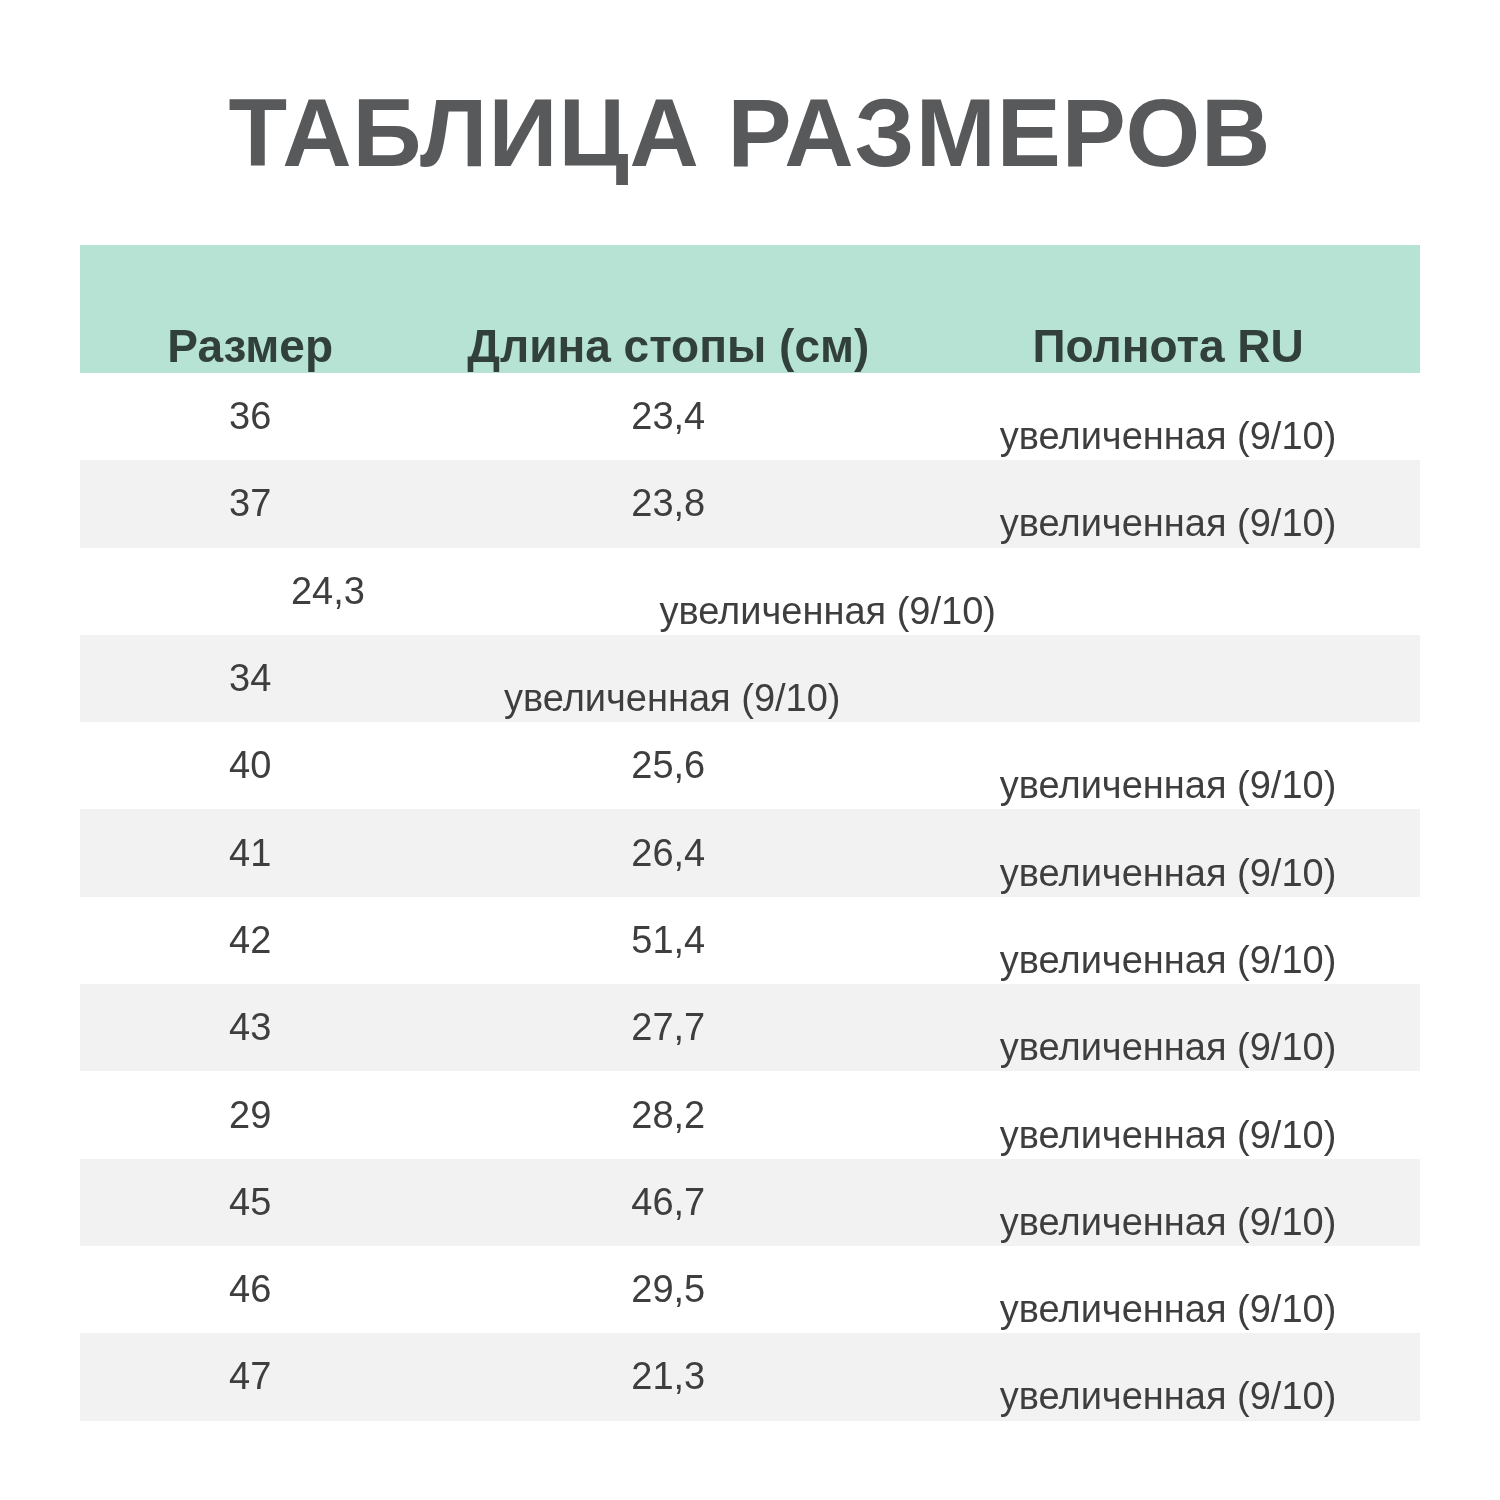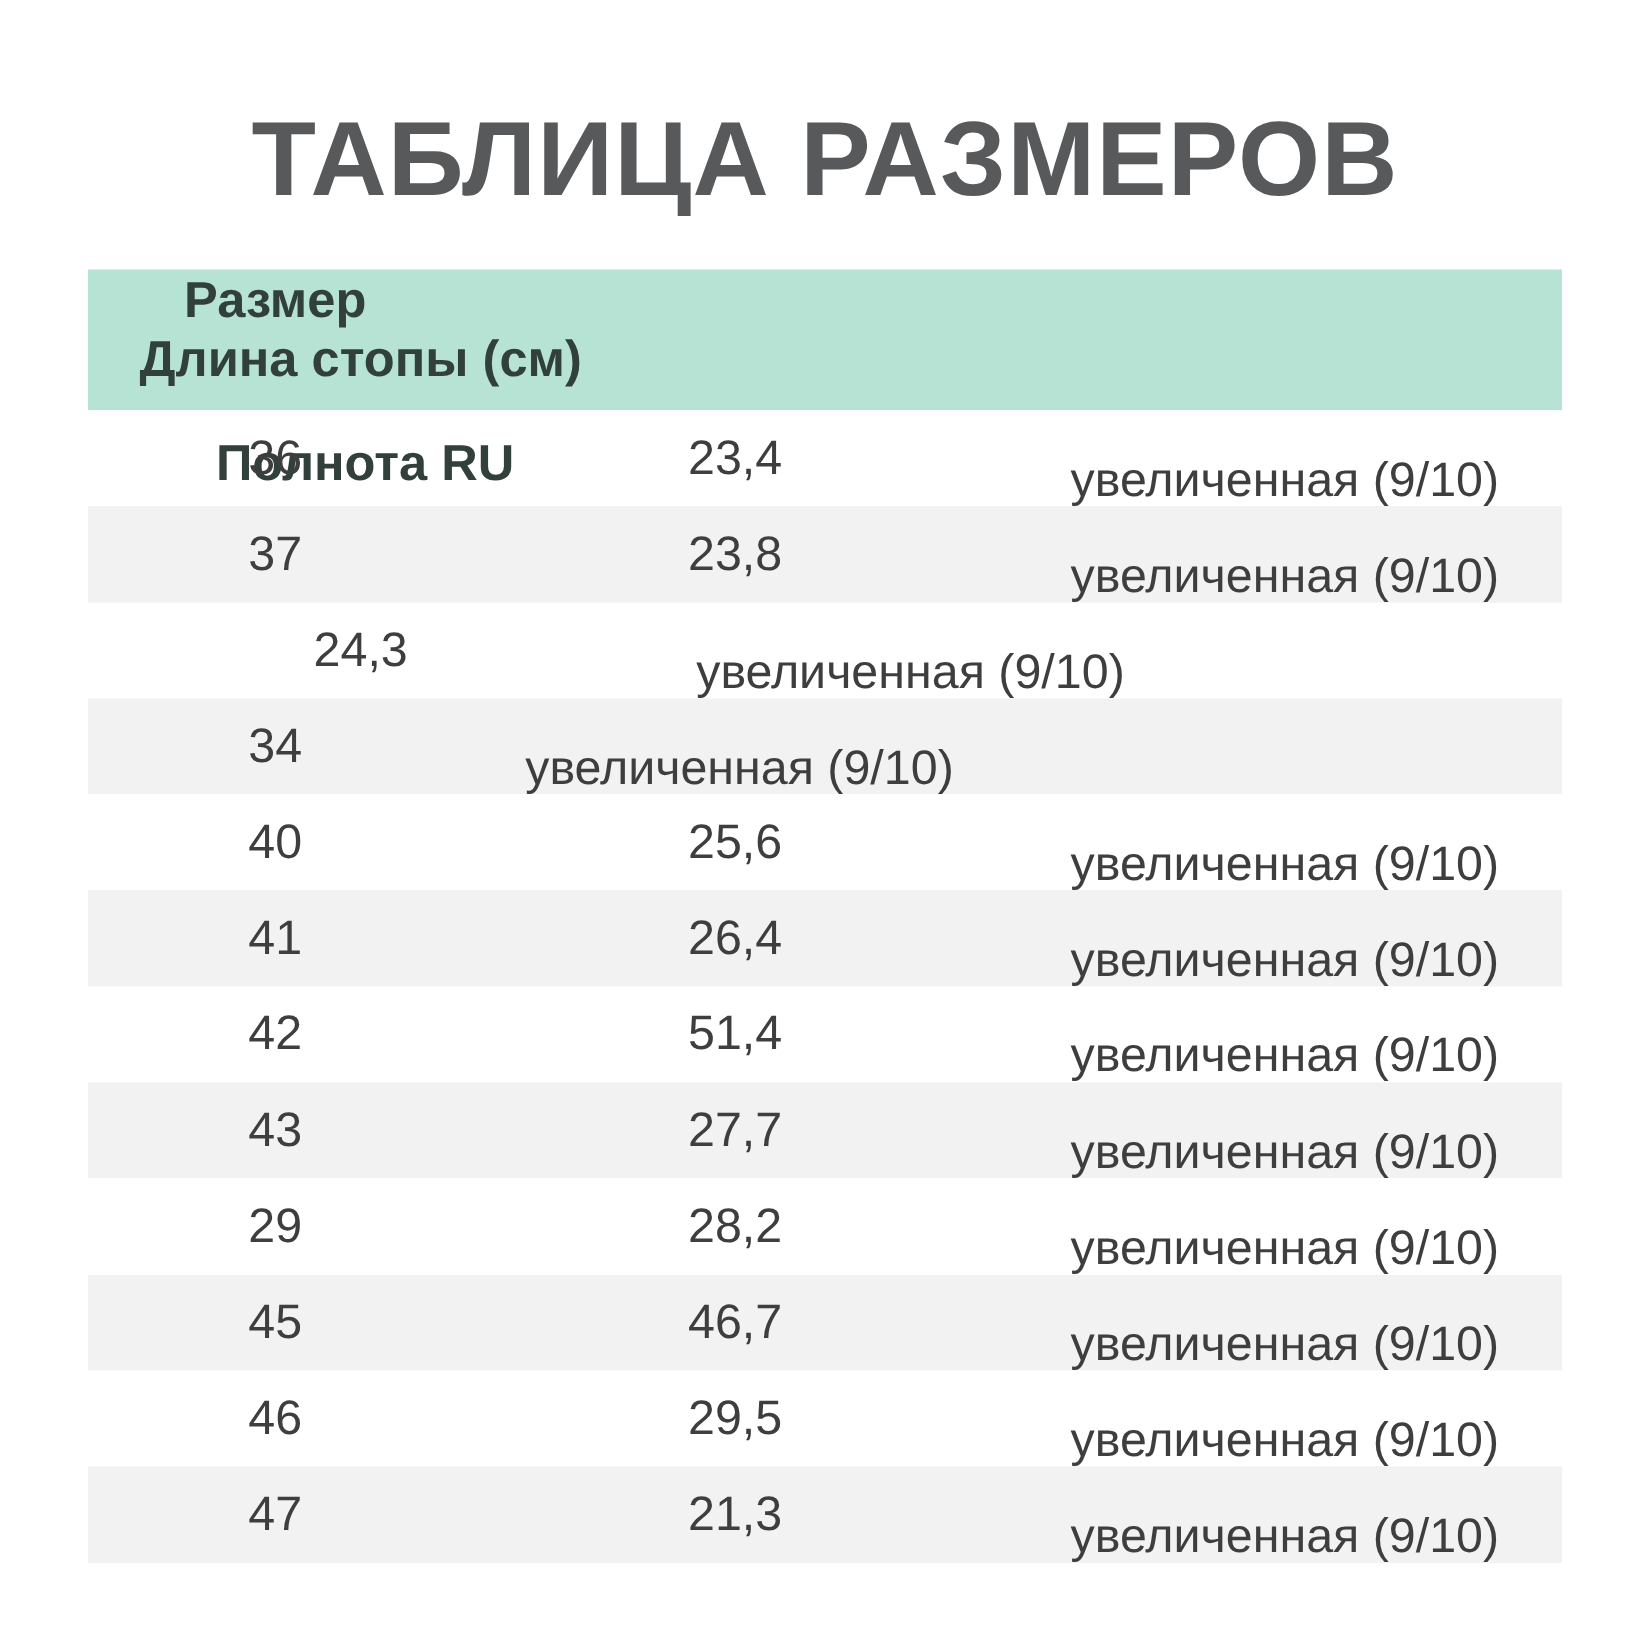--- a/index.html
+++ b/index.html
@@ -18,52 +18,51 @@
   }
   body {
     width: 1500px;
     height: 1500px;
     position: relative;
     font-family: "Liberation Sans", sans-serif;
     overflow: hidden;
   }
   .page-title {
     position: absolute;
-    top: 92px;
+    top: 80px;
     left: 0;
     width: 100%;
     margin: 0;
     text-align: center;
     font-size: 96px;
     font-weight: 700;
     letter-spacing: 1px;
     color: var(--title-text);
     line-height: 1.1;
   }
   .size-table {
     position: absolute;
     top: 245px;
     left: 80px;
     width: 1340px;
   }
   .header-row {
     display: flex;
-    align-items: flex-start;
+    align-items: flex-end;
     height: 128px;
     background: var(--header-bg);
     font-weight: 700;
     font-size: 46px;
     color: var(--header-text);
-    flex-direction: column;
   }
   .t-row {
     display: flex;
     align-items: center;
     height: 87.3px;
-    font-size: 44px;
+    font-size: 38px;
     font-weight: 400;
     color: var(--body-text);
     background: var(--row-bg);
   }
   .t-row.alt {
     background: var(--row-alt-bg);
   }
   .cell {
     text-align: center;
   }

